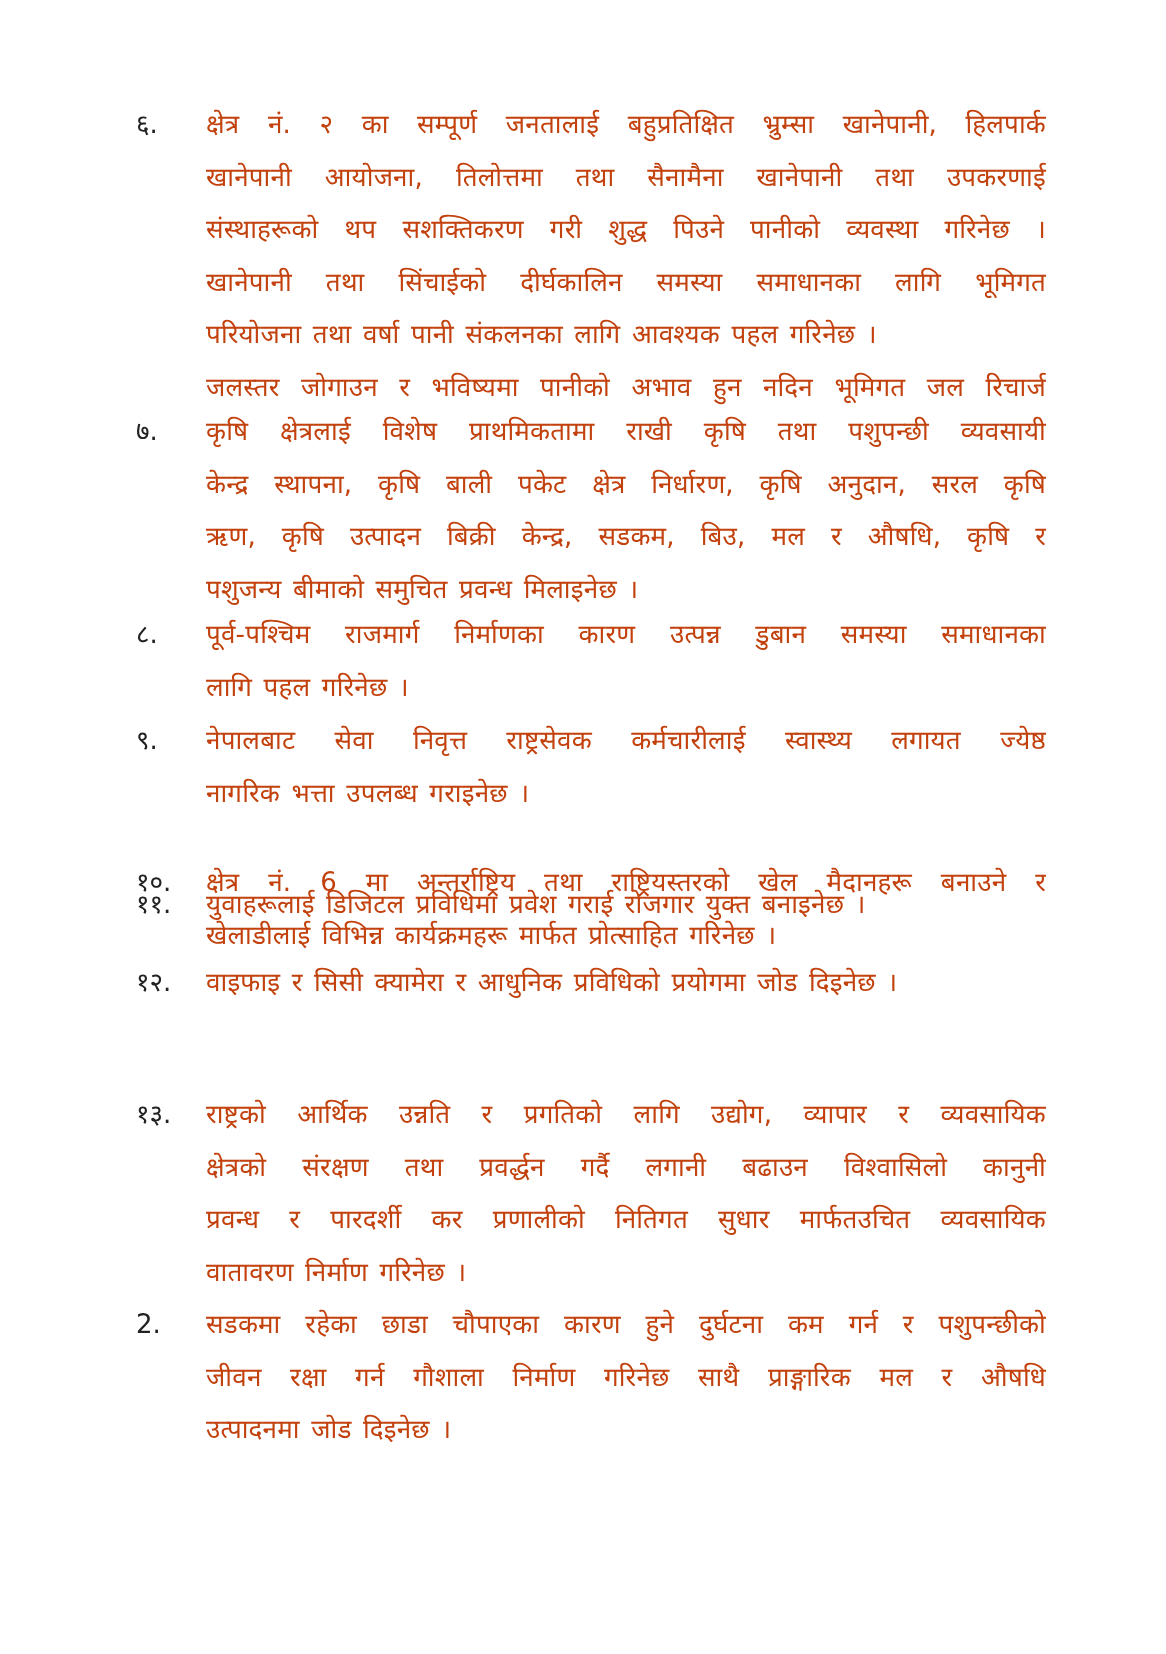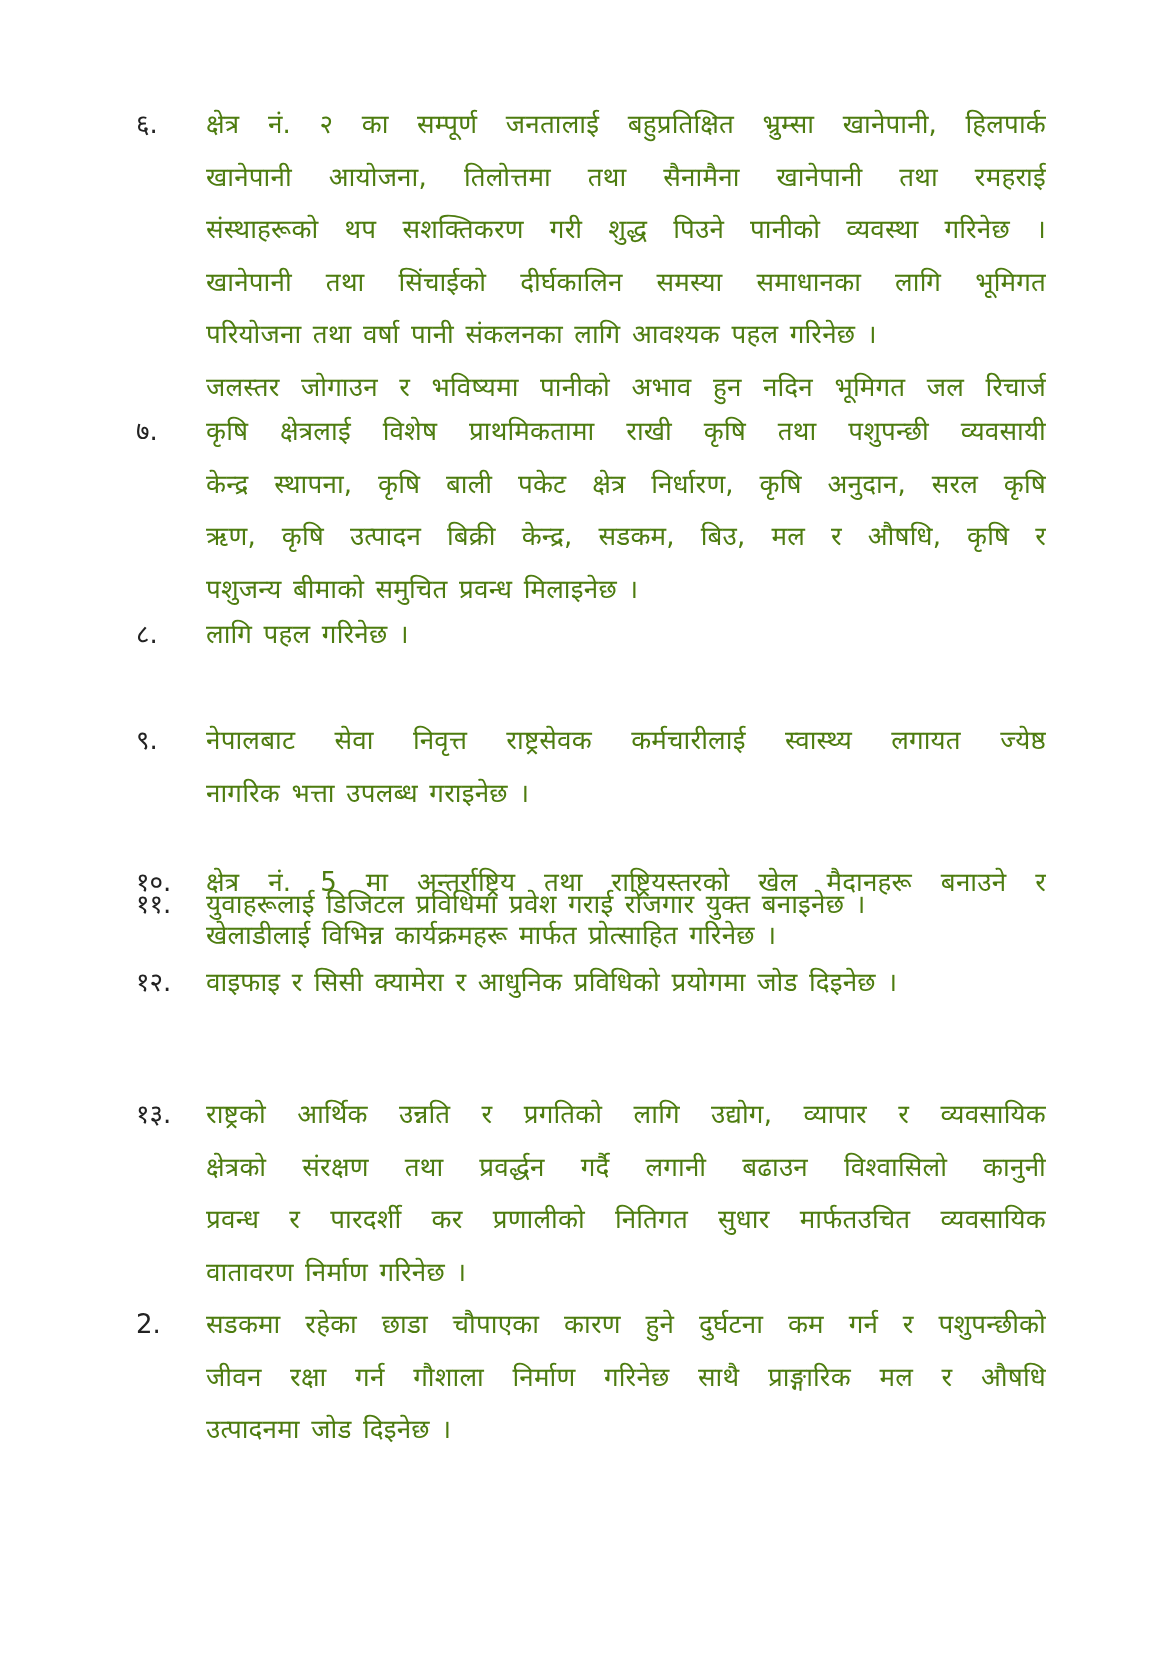--- a/index.html
+++ b/index.html
@@ -36,21 +36,21 @@
       font-size: 26px;
       line-height: 52px;
       color: #222;
     }
     .body-text {
       flex: 1 1 auto;
       font-size: 26px;
       line-height: 52.5px;
       text-align: justify;
       text-align-last: left;
-      color: #4d7c0f;
+      color: #c2410c;
       letter-spacing: 0.2px;
       word-spacing: 3px;
     }
     .line {
       display: block;
       white-space: nowrap;
       text-align-last: justify;
       text-align: justify;
       overflow: hidden;
     }
@@ -60,57 +60,58 @@
   </style>
 </head>
 <body>
 
 <div class="page">
 
   <div class="item" style="top:98px">
     <span class="num">६.</span>
     <div class="body-text">
       <span class="line">क्षेत्र नं. २ का सम्पूर्ण जनतालाई बहुप्रतिक्षित भ्रुम्सा खानेपानी, हिलपार्क</span>
-      <span class="line">खानेपानी आयोजना, तिलोत्तमा तथा सैनामैना खानेपानी तथा रमहराई</span>
+      <span class="line">खानेपानी आयोजना, तिलोत्तमा तथा सैनामैना खानेपानी तथा उपकरणाई</span>
       <span class="line">संस्थाहरूको थप सशक्तिकरण गरी शुद्ध पिउने पानीको व्यवस्था गरिनेछ ।</span>
       <span class="line">खानेपानी तथा सिंचाईको दीर्घकालिन समस्या समाधानका लागि भूमिगत</span>
       <span class="line last">परियोजना तथा वर्षा पानी संकलनका लागि आवश्यक पहल गरिनेछ ।</span>
       <span class="line">जलस्तर जोगाउन र भविष्यमा पानीको अभाव हुन नदिन भूमिगत जल रिचार्ज</span>
     </div>
   </div>
 
   <div class="item" style="top:405px">
     <span class="num">७.</span>
     <div class="body-text">
       <span class="line">कृषि क्षेत्रलाई विशेष प्राथमिकतामा राखी कृषि तथा पशुपन्छी व्यवसायी</span>
       <span class="line">केन्द्र स्थापना, कृषि बाली पकेट क्षेत्र निर्धारण, कृषि अनुदान, सरल कृषि</span>
       <span class="line">ऋण, कृषि उत्पादन बिक्री केन्द्र, सडकम, बिउ, मल र औषधि, कृषि र</span>
       <span class="line last">पशुजन्य बीमाको समुचित प्रवन्ध मिलाइनेछ ।</span>
     </div>
   </div>
 
   <div class="item" style="top:608px">
     <span class="num">८.</span>
     <div class="body-text">
+      <span class="line">पूर्व-पश्चिम राजमार्ग निर्माणका कारण उत्पन्न डुबान समस्या समाधानका</span>
       <span class="line last">लागि पहल गरिनेछ ।</span>
     </div>
   </div>
 
   <div class="item" style="top:714px">
     <span class="num">९.</span>
     <div class="body-text">
       <span class="line">नेपालबाट सेवा निवृत्त राष्ट्रसेवक कर्मचारीलाई स्वास्थ्य लगायत ज्येष्ठ</span>
       <span class="line last">नागरिक भत्ता उपलब्ध गराइनेछ ।</span>
     </div>
   </div>
 
   <div class="item" style="top:856px">
     <span class="num">१०.</span>
     <div class="body-text">
-      <span class="line">क्षेत्र नं. 5 मा अन्तर्राष्ट्रिय तथा राष्ट्रियस्तरको खेल मैदानहरू बनाउने र</span>
+      <span class="line">क्षेत्र नं. 6 मा अन्तर्राष्ट्रिय तथा राष्ट्रियस्तरको खेल मैदानहरू बनाउने र</span>
       <span class="line last">खेलाडीलाई विभिन्न कार्यक्रमहरू मार्फत प्रोत्साहित गरिनेछ ।</span>
     </div>
   </div>
 
   <div class="item" style="top:878px">
     <span class="num">११.</span>
     <div class="body-text">
       <span class="line last">युवाहरूलाई डिजिटल प्रविधिमा प्रवेश गराई रोजगार युक्त बनाइनेछ ।</span>
     </div>
   </div>

